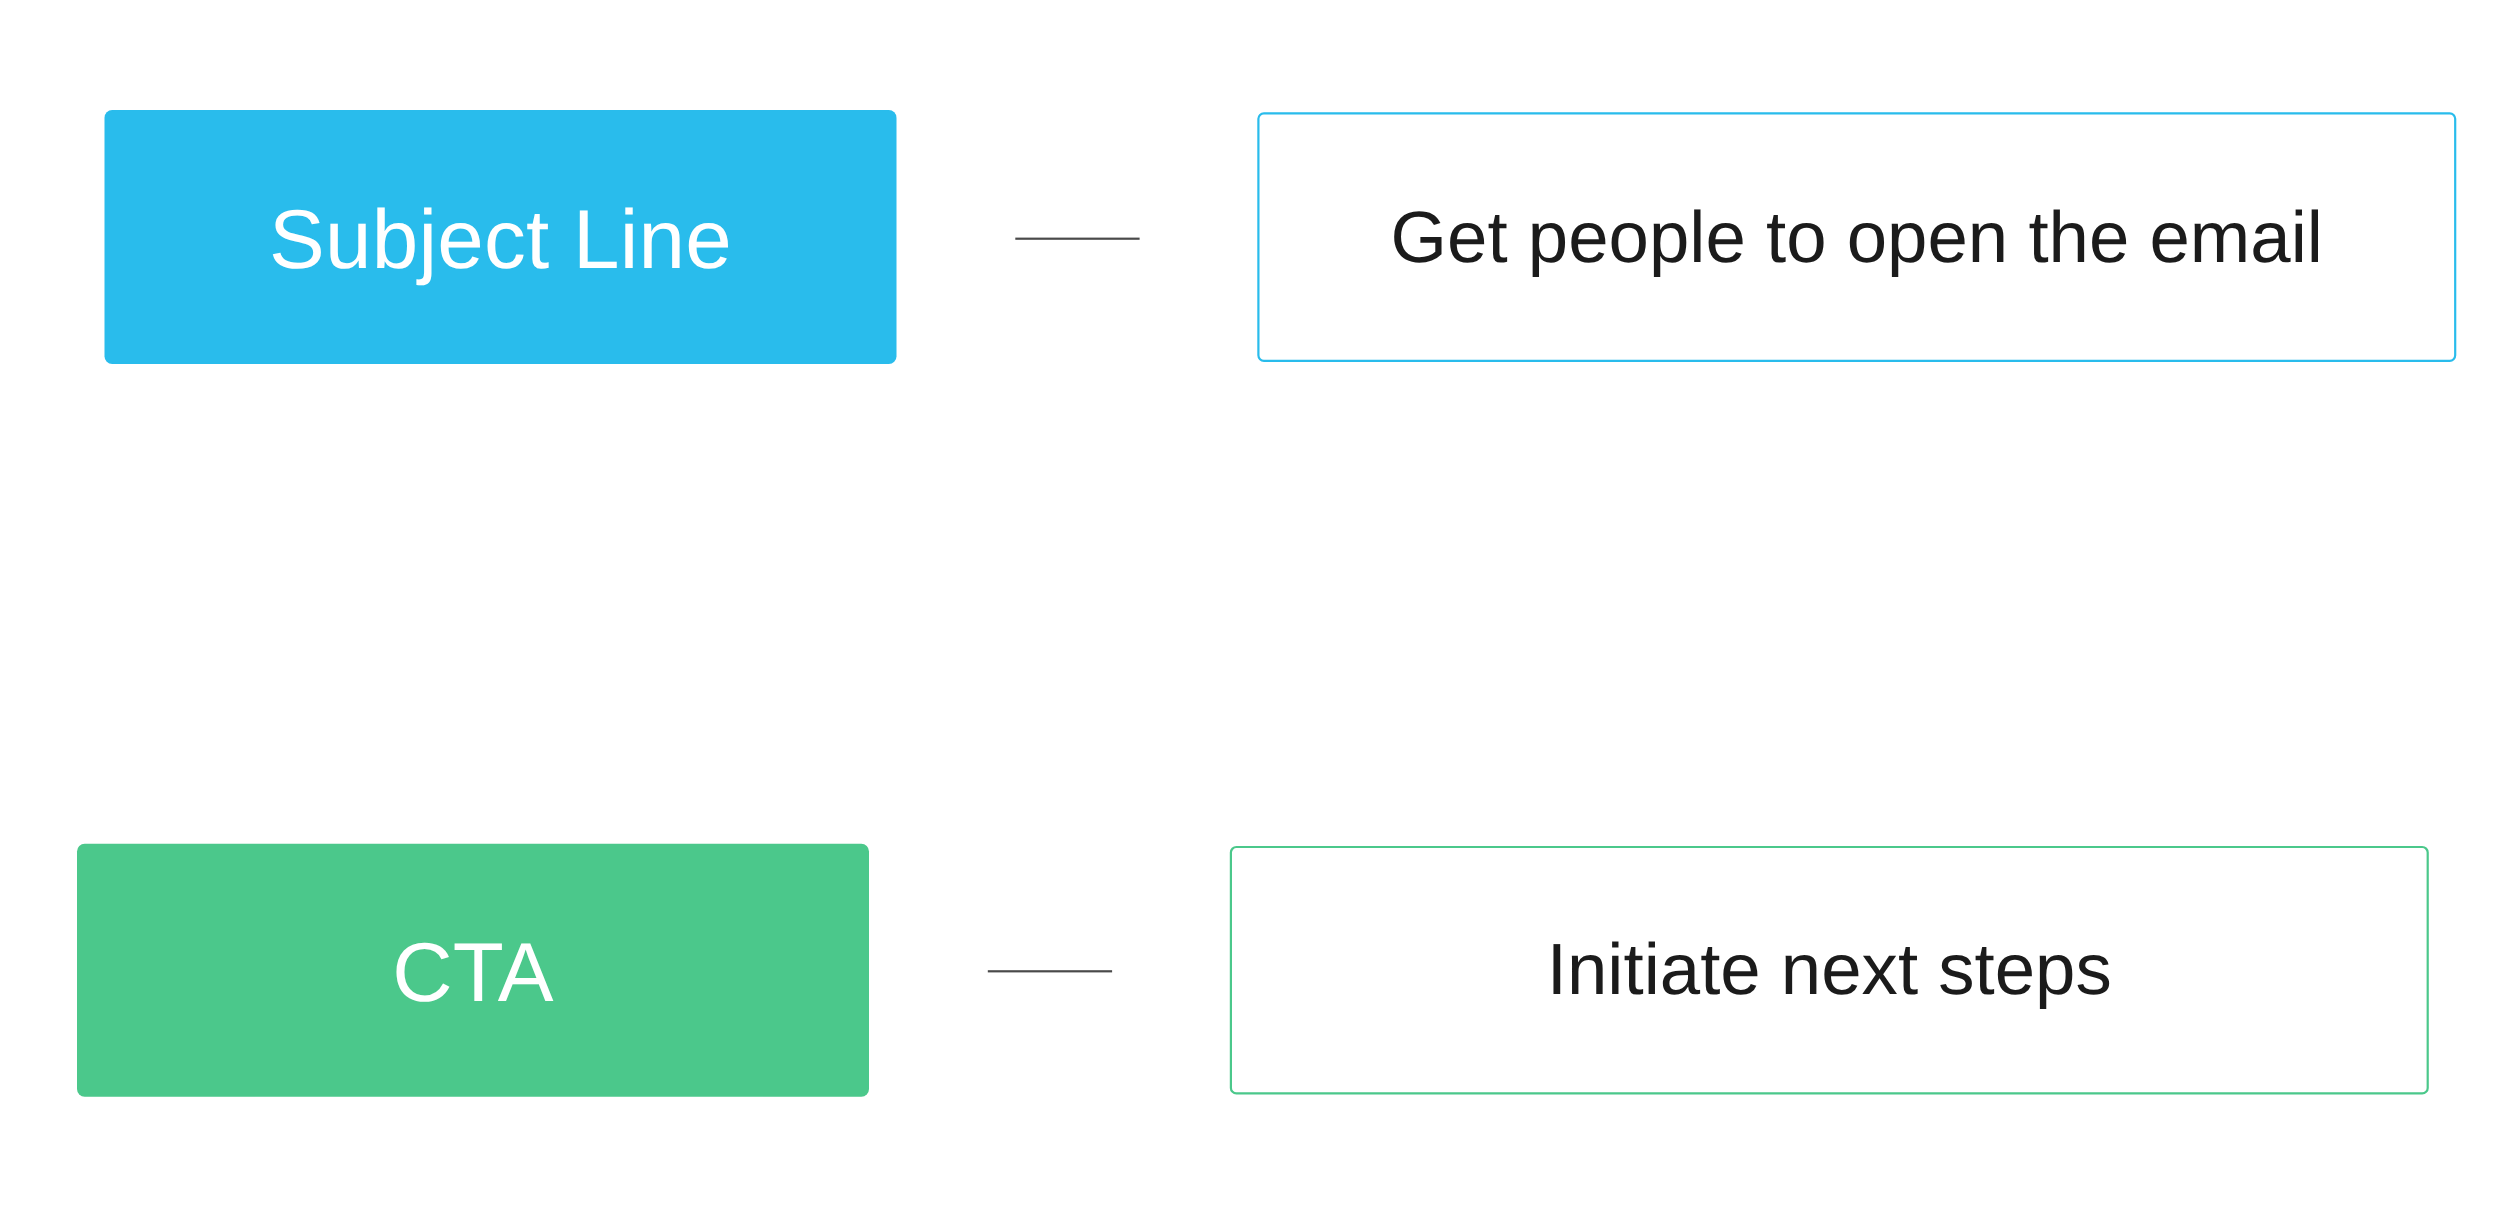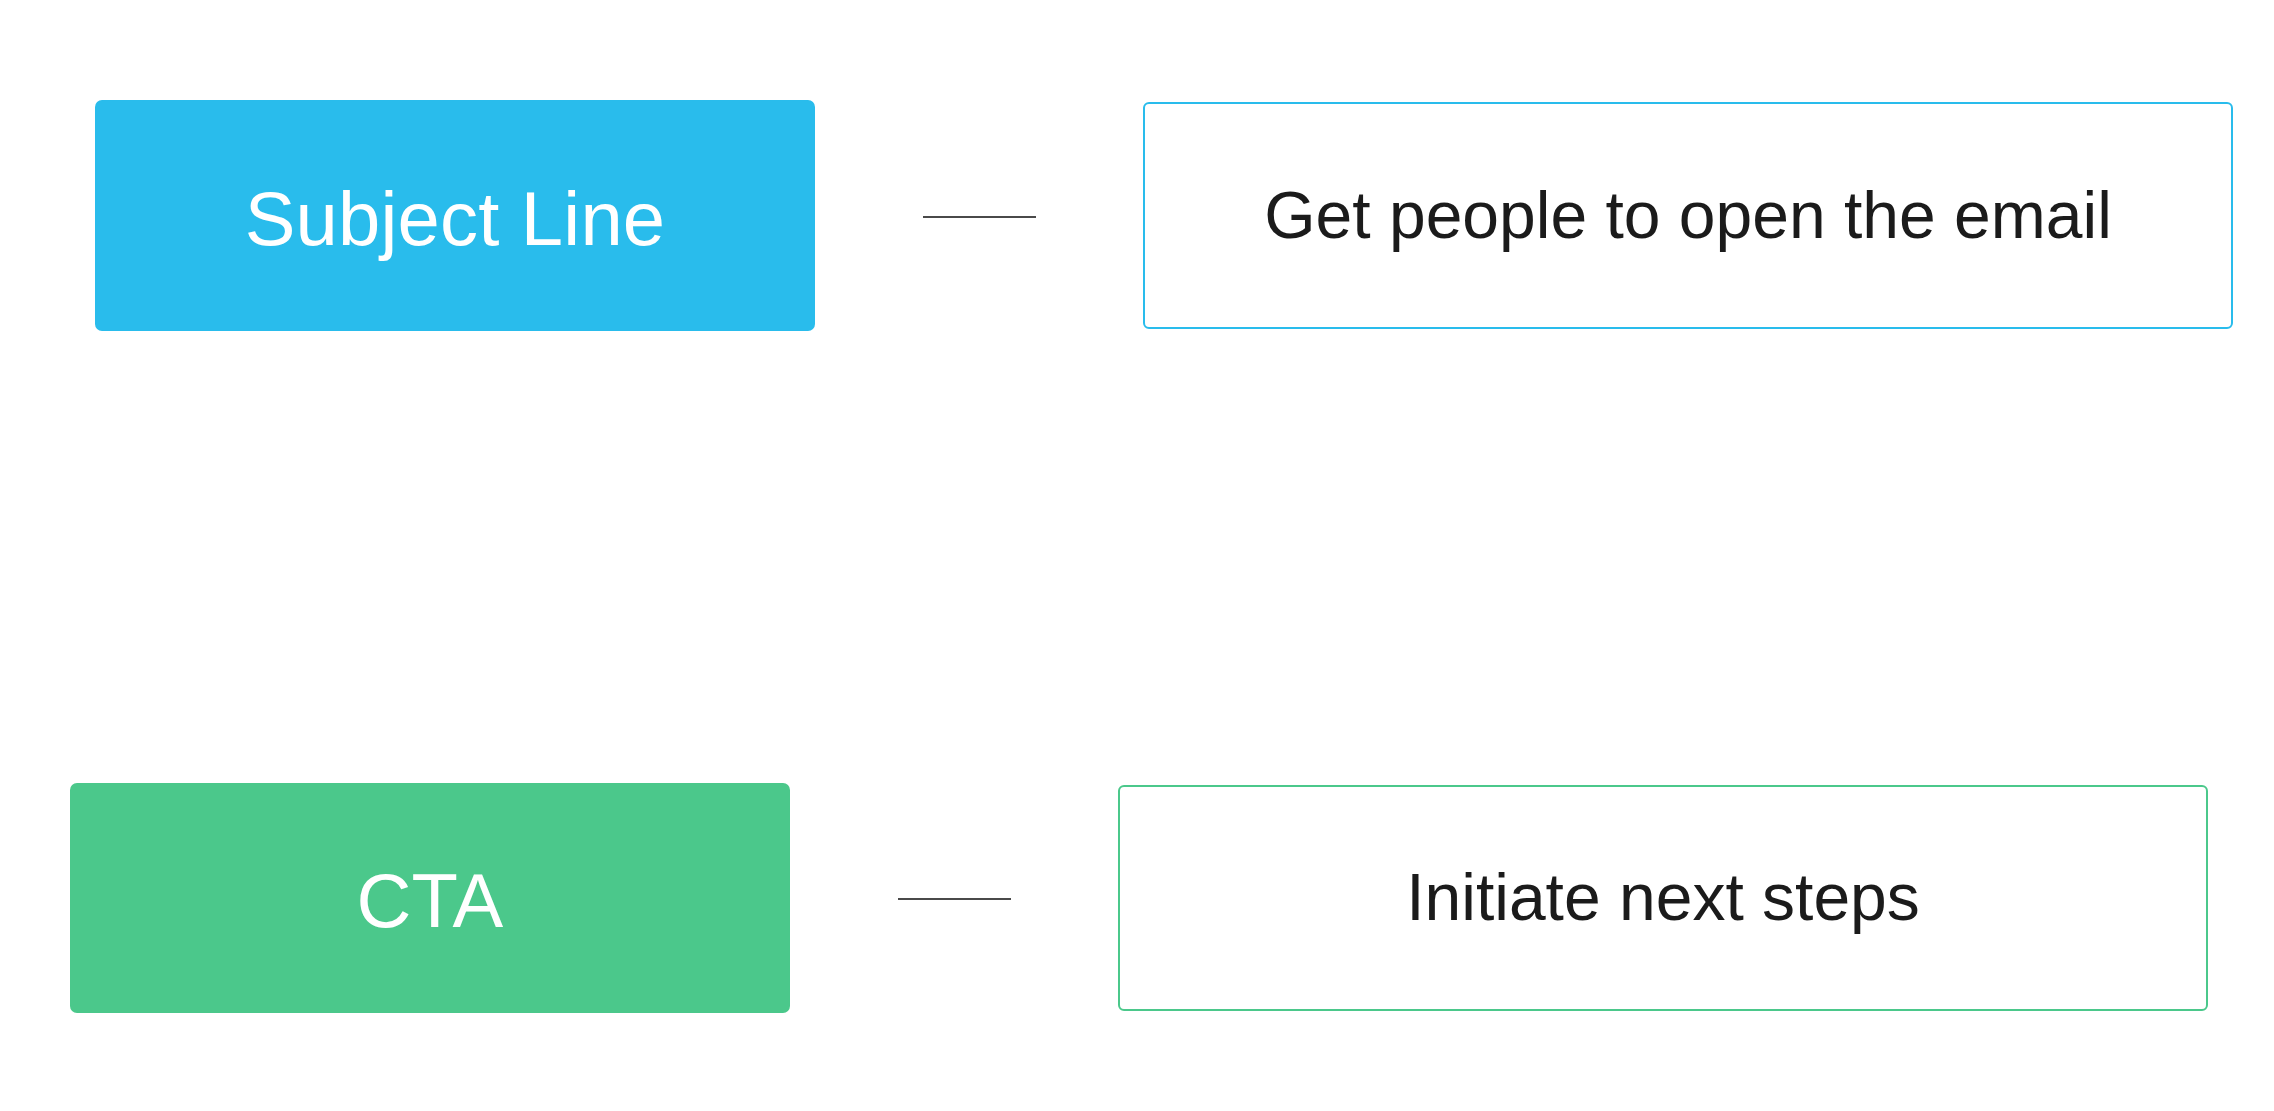--- a/index.html
+++ b/index.html
@@ -22,21 +22,21 @@
   }
 
   
   .row {
     position: absolute;
     left: 0;
     width: 2274px;
   }
   .row-1 { top: 100px; height: 231px; margin-left: 25px; }
   .row-2 { top: 448px; height: 215px; }
-  .row-3 { top: 783px; height: 230px; }
+  .row-3 { top: 767px; height: 230px; }
 
   
   .block {
     position: absolute;
     left: 70px;
     width: 720px;
     top: 0;
     bottom: 0;
     border-radius: 7px;
     display: flex;

